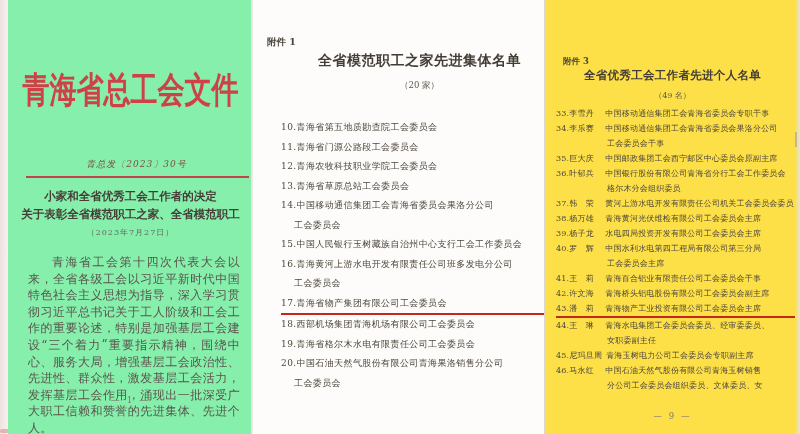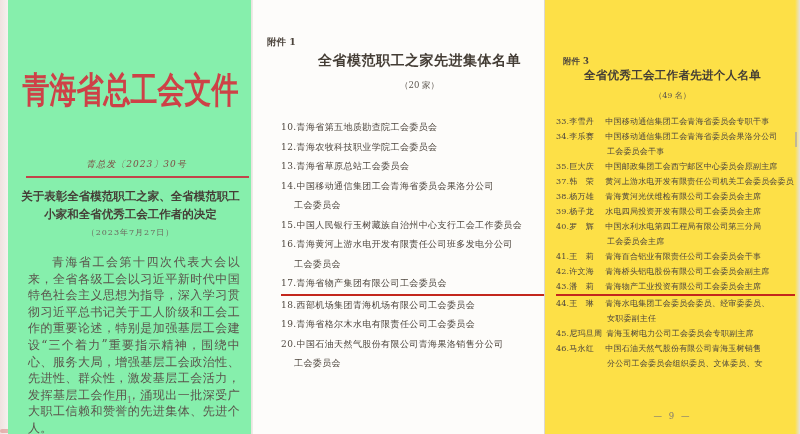--- a/index.html
+++ b/index.html
@@ -62,21 +62,21 @@
   .m-main { white-space:nowrap; }
   .m-cont { padding-left:13px; }
 
   
   .attach-right { top:56px; left:18px; font-size:8.5px; }
   .list-title-right { position:absolute; top:68px; left:0; right:0; text-align:center;
     font-size:11.5px; font-weight:bold; color:#443d35; letter-spacing:.3px; }
   .count-right { position:absolute; top:90px; left:0; right:0; text-align:center;
     font-size:8px; color:#5b544c; }
   .r-list { position:absolute; top:106px; left:11px; right:5px;
-    font-size:8px; line-height:15px; color:#4e463e; letter-spacing:.2px;margin-top:8px; }
+    font-size:8px; line-height:15px; color:#4e463e; letter-spacing:.2px; }
   .r-main { white-space:nowrap; }
   .r-num  { display:inline-block; min-width:13px; }
   .r-name { display:inline-block; min-width:32px; }
   .r-text { margin-left:4px; }
   .r-cont { padding-left:51px; }
   .pageno-right { top:411px; font-size:8.5px; }
 
   
   .u-red { border-bottom:2px solid #c3271d; padding-bottom:0px; }
 </style>
@@ -90,41 +90,45 @@
   <div class="mark mark-red-b"></div>
   <div class="mark mark-red-line"></div>
   <div class="mark mark-red-bottom"></div>
   <div class="smudge"></div>
 
   <div class="page page-left">
     <div class="org-title">青海省总工会文件</div>
     <div class="doc-number">青总发〔2023〕30号</div>
     <div class="red-rule"></div>
     <div class="decision-title">
+      <div>小家和全省优秀工会工作者的决定</div>
       <div>关于表彰全省模范职工之家、全省模范职工</div>
-      <div>小家和全省优秀工会工作者的决定</div>
     </div>
     <div class="decision-date">（2023年7月27日）</div>
     <div class="body-par">青海省工会第十四次代表大会以来，全省各级工会以习近平新时代中国特色社会主义思想为指导，深入学习贯彻习近平总书记关于工人阶级和工会工作的重要论述，特别是加强基层工会建设“三个着力”重要指示精神，围绕中心、服务大局，增强基层工会政治性、先进性、群众性，激发基层工会活力，发挥基层工会作用，涌现出一批深受广大职工信赖和赞誉的先进集体、先进个人。</div>
     <div class="pageno pageno-left">— 1 —</div>
   </div>
 
   <div class="sep-1"></div>
 
   <div class="page page-mid">
     <div class="attach attach-mid">附件 1</div>
     <div class="list-title-mid">全省模范职工之家先进集体名单</div>
     <div class="count-mid">（20 家）</div>
     <div class="m-list">
 
         <div class="m-item">
           <div class="m-main main-row"><span>10.</span><span>青海省第五地质勘查院工会委员会</span></div>
 
         </div>
 
+        <div class="m-item">
+          <div class="m-main main-row"><span>11.</span><span>青海省门源公路段工会委员会</span></div>
+
+        </div>
 
         <div class="m-item">
           <div class="m-main main-row"><span>12.</span><span>青海农牧科技职业学院工会委员会</span></div>
 
         </div>
 
         <div class="m-item">
           <div class="m-main main-row"><span>13.</span><span>青海省草原总站工会委员会</span></div>
 
         </div>
@@ -182,20 +186,24 @@
         <div class="r-item">
           <div class="r-main main-row"><span class="r-num">34.</span><span class="r-name">李乐赛</span><span class="r-text">中国移动通信集团工会青海省委员会果洛分公司</span></div>
           <div class="r-cont cont">工会委员会干事</div>
         </div>
 
         <div class="r-item">
           <div class="r-main main-row"><span class="r-num">35.</span><span class="r-name">巨大庆</span><span class="r-text">中国邮政集团工会西宁邮区中心委员会原副主席</span></div>
 
         </div>
 
+        <div class="r-item">
+          <div class="r-main main-row"><span class="r-num">36.</span><span class="r-name">叶郁兵</span><span class="r-text">中国银行股份有限公司青海省分行工会工作委员会</span></div>
+          <div class="r-cont cont">格尔木分会组织委员</div>
+        </div>
 
         <div class="r-item">
           <div class="r-main main-row"><span class="r-num">37.</span><span class="r-name">韩　荣</span><span class="r-text">黄河上游水电开发有限责任公司机关工会委员会委员</span></div>
 
         </div>
 
         <div class="r-item">
           <div class="r-main main-row"><span class="r-num">38.</span><span class="r-name">杨万雄</span><span class="r-text">青海黄河光伏维检有限公司工会委员会主席</span></div>
 
         </div>

